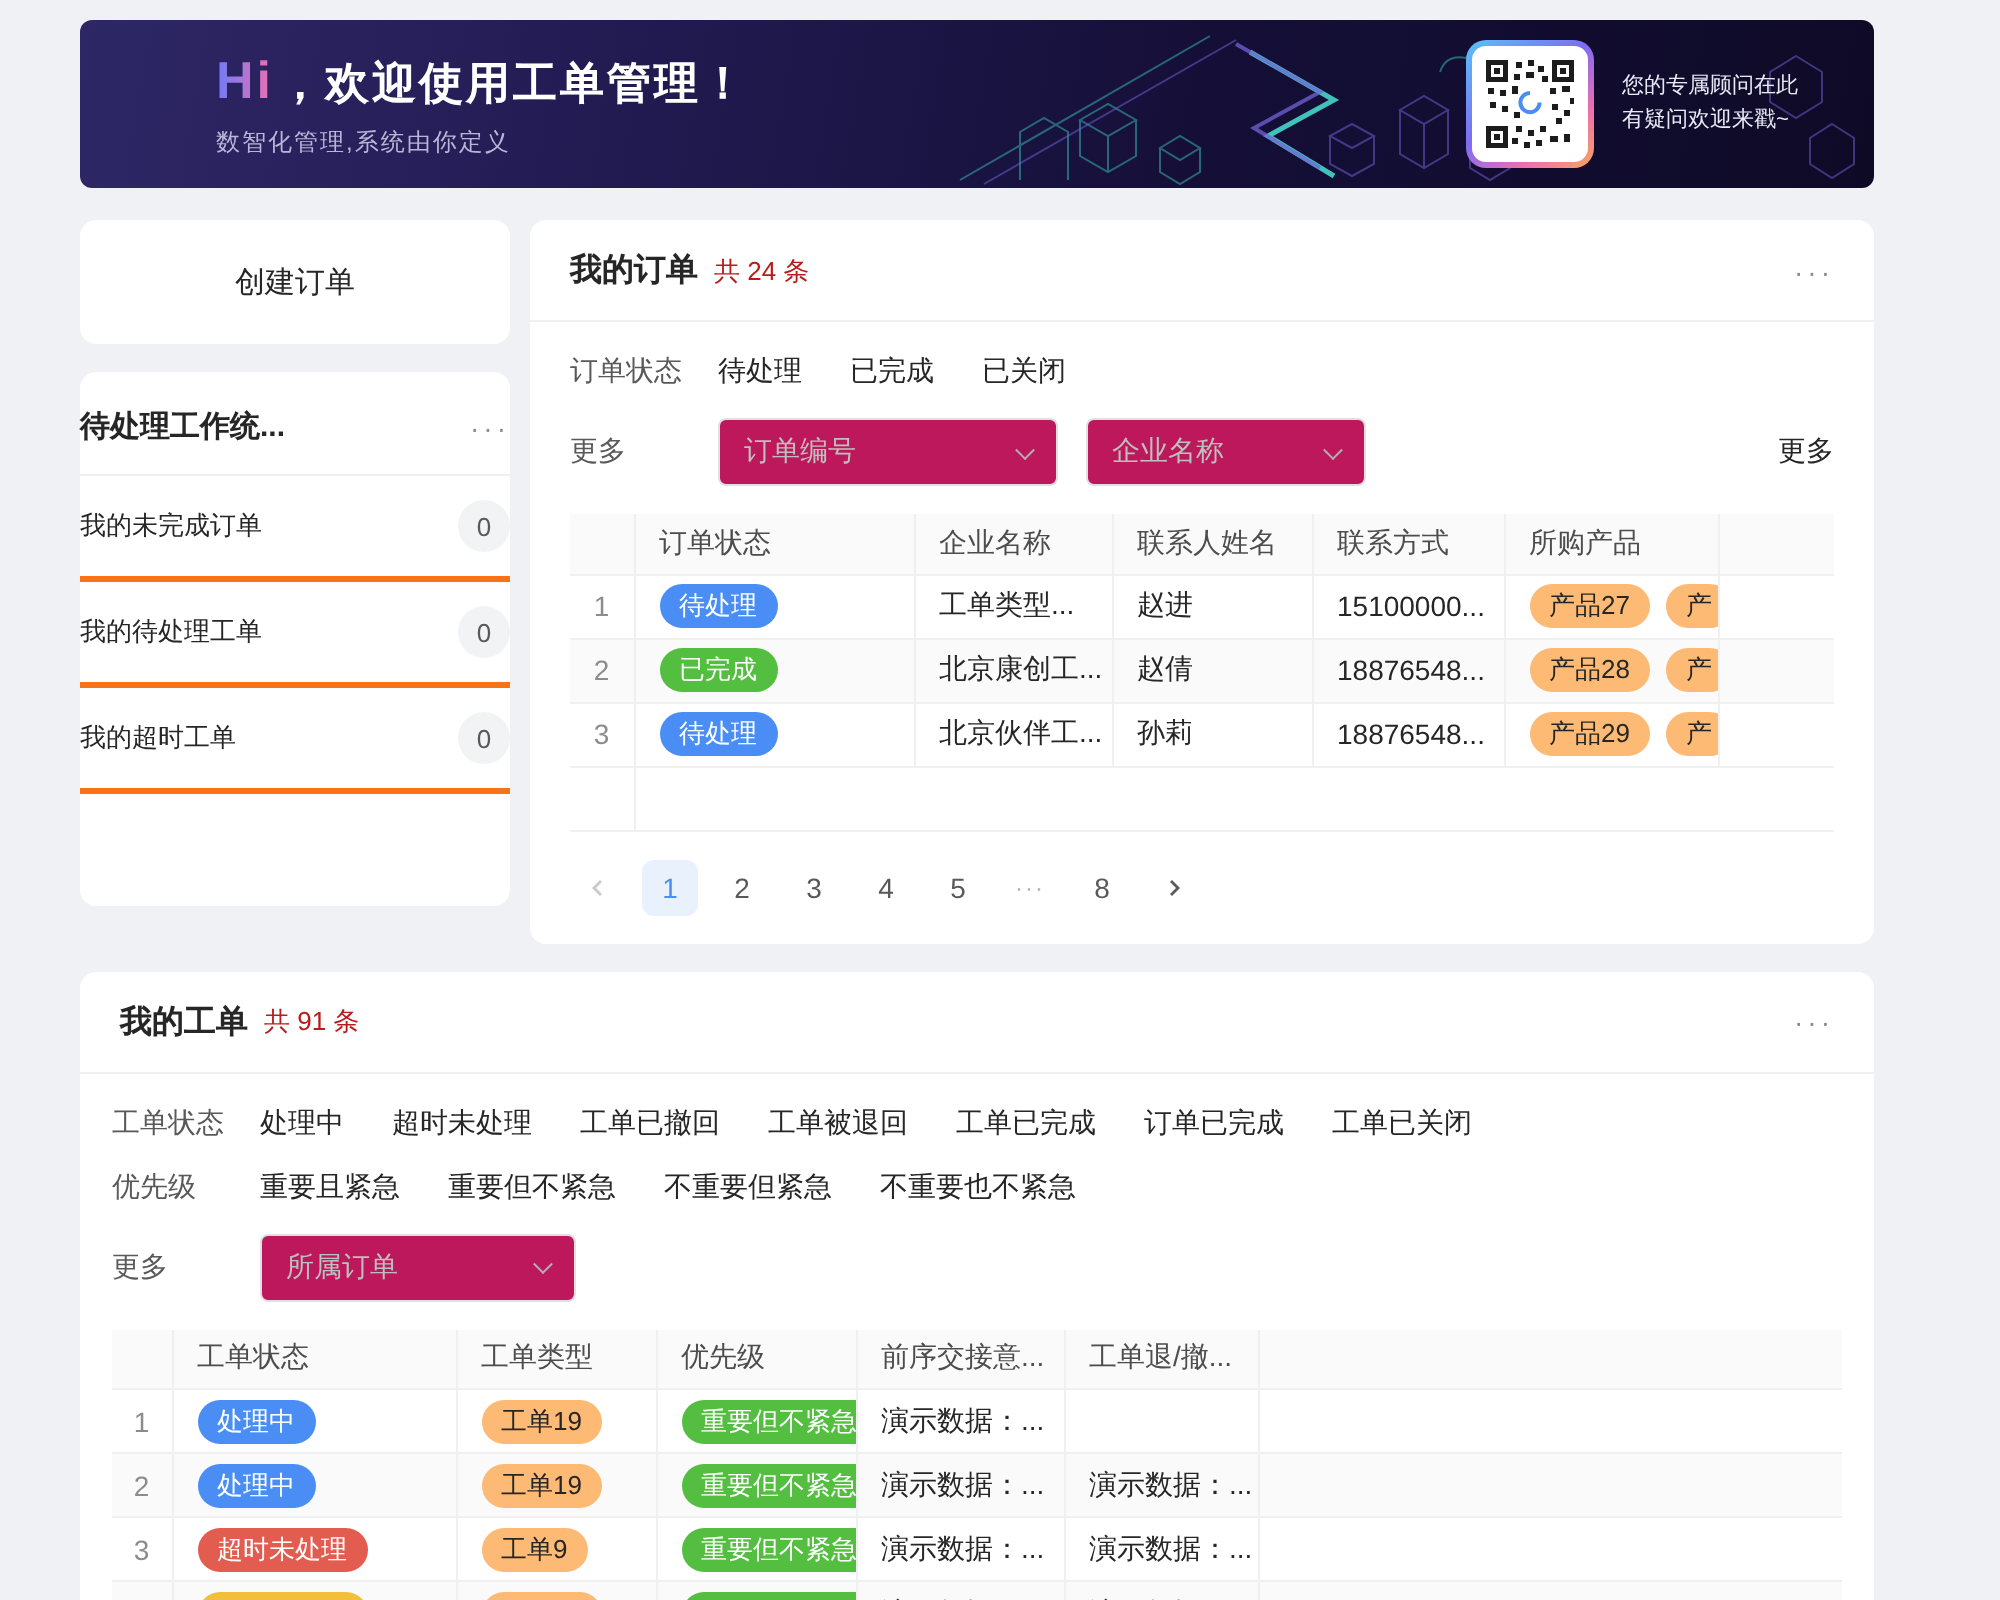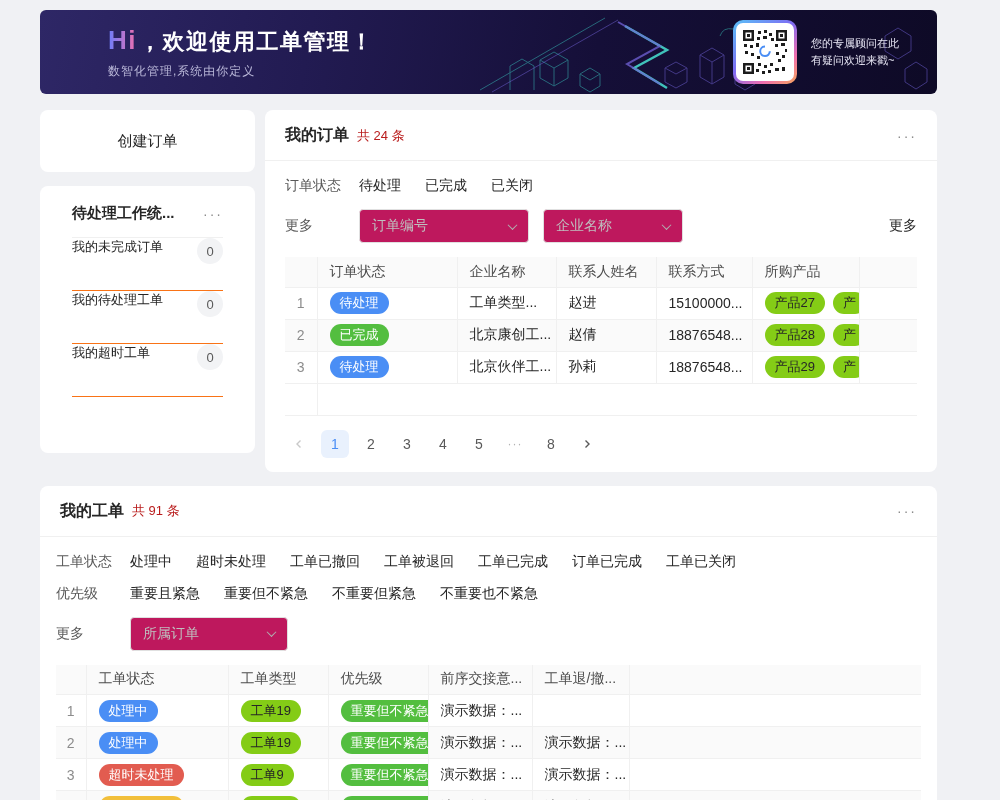--- a/index.html
+++ b/index.html
@@ -34,27 +34,27 @@
 
   
   .content { display:flex; gap:10px; align-items:flex-start; }
   .left-col { width:215px; flex:none; }
   .right-col { flex:1; min-width:0; }
   .card { background:#fff; border-radius:8px; }
 
   
   .create-card { height:62px; display:flex; align-items:center; justify-content:center;
     font-size:15px; margin-bottom:14px; cursor:pointer; }
-  .stats-card { padding:0 32px; height:267px; }
+  .stats-card { padding:0 0; height:267px; }
   .stats-head { display:flex; align-items:center; justify-content:space-between;
     padding:18px 0 14px; border-bottom:1px solid #f0f0f0; }
   .stats-title { font-size:15px; font-weight:bold; }
   .dots { color:#8c8c8c; font-size:14px; letter-spacing:2px; cursor:pointer; }
-  .stat-row { display:flex; justify-content:space-between;
-    height:53px; border-bottom:1px solid #f97316; font-size:13px; cursor:pointer; }
+  .stat-row { display:flex; align-items:center; justify-content:space-between;
+    height:53px; border-bottom:3px solid #f97316; font-size:13px; cursor:pointer; }
   .stat-badge { width:26px; height:26px; border-radius:50%; background:#f2f3f5;
     color:#595959; display:flex; align-items:center; justify-content:center; font-size:13px; }
 
   
   .panel { margin-bottom:14px; }
   .panel-head { display:flex; align-items:center; padding:15px 20px 14px; border-bottom:1px solid #f0f0f0; }
   .panel-title { font-size:16px; font-weight:bold; }
   .panel-count { margin-left:8px; font-size:13px; color:#b91c1c; }
   .panel-head .dots { margin-left:auto; }
   .panel-body { padding:2px 20px 14px; }
@@ -83,21 +83,21 @@
   .grid td.idx, .grid th.idx { padding:0 4px; text-align:center; color:#8c8c8c; }
   tbody tr:nth-child(even) td { background:#fafafa; }
   tr.empty-row td { background:#fff !important; border-right:none; }
   tr.empty-row td.idx { border-right:1px solid #f0f0f0; }
 
   .pill { display:inline-block; padding:3px 10px; border-radius:12px; color:#fff; font-size:13px; line-height:16px; }
   .pill-blue { background:#4a8ef5; }
   .pill-green { background:#53be3f; }
   .pill-red { background:#e25c50; }
   .pill-yellow { background:#f2bf3a; }
-  .tag { display:inline-block; padding:3px 10px; border-radius:12px; background:#84cc16;
+  .tag { display:inline-block; padding:3px 10px; border-radius:12px; background:#fdba74;
     color:#262626; font-size:13px; line-height:16px; margin-right:8px; }
 
   
   .pager { display:flex; align-items:center; gap:8px; padding-top:14px; font-size:14px; color:#595959; }
   .pg { min-width:28px; height:28px; border-radius:6px; display:flex; align-items:center;
     justify-content:center; cursor:pointer; }
   .pg.active { background:#e9f1fd; color:#4a8ef5; }
   .pg-ellip { color:#b3b3b3; font-size:12px; letter-spacing:1px; }
 </style>
 </head>

